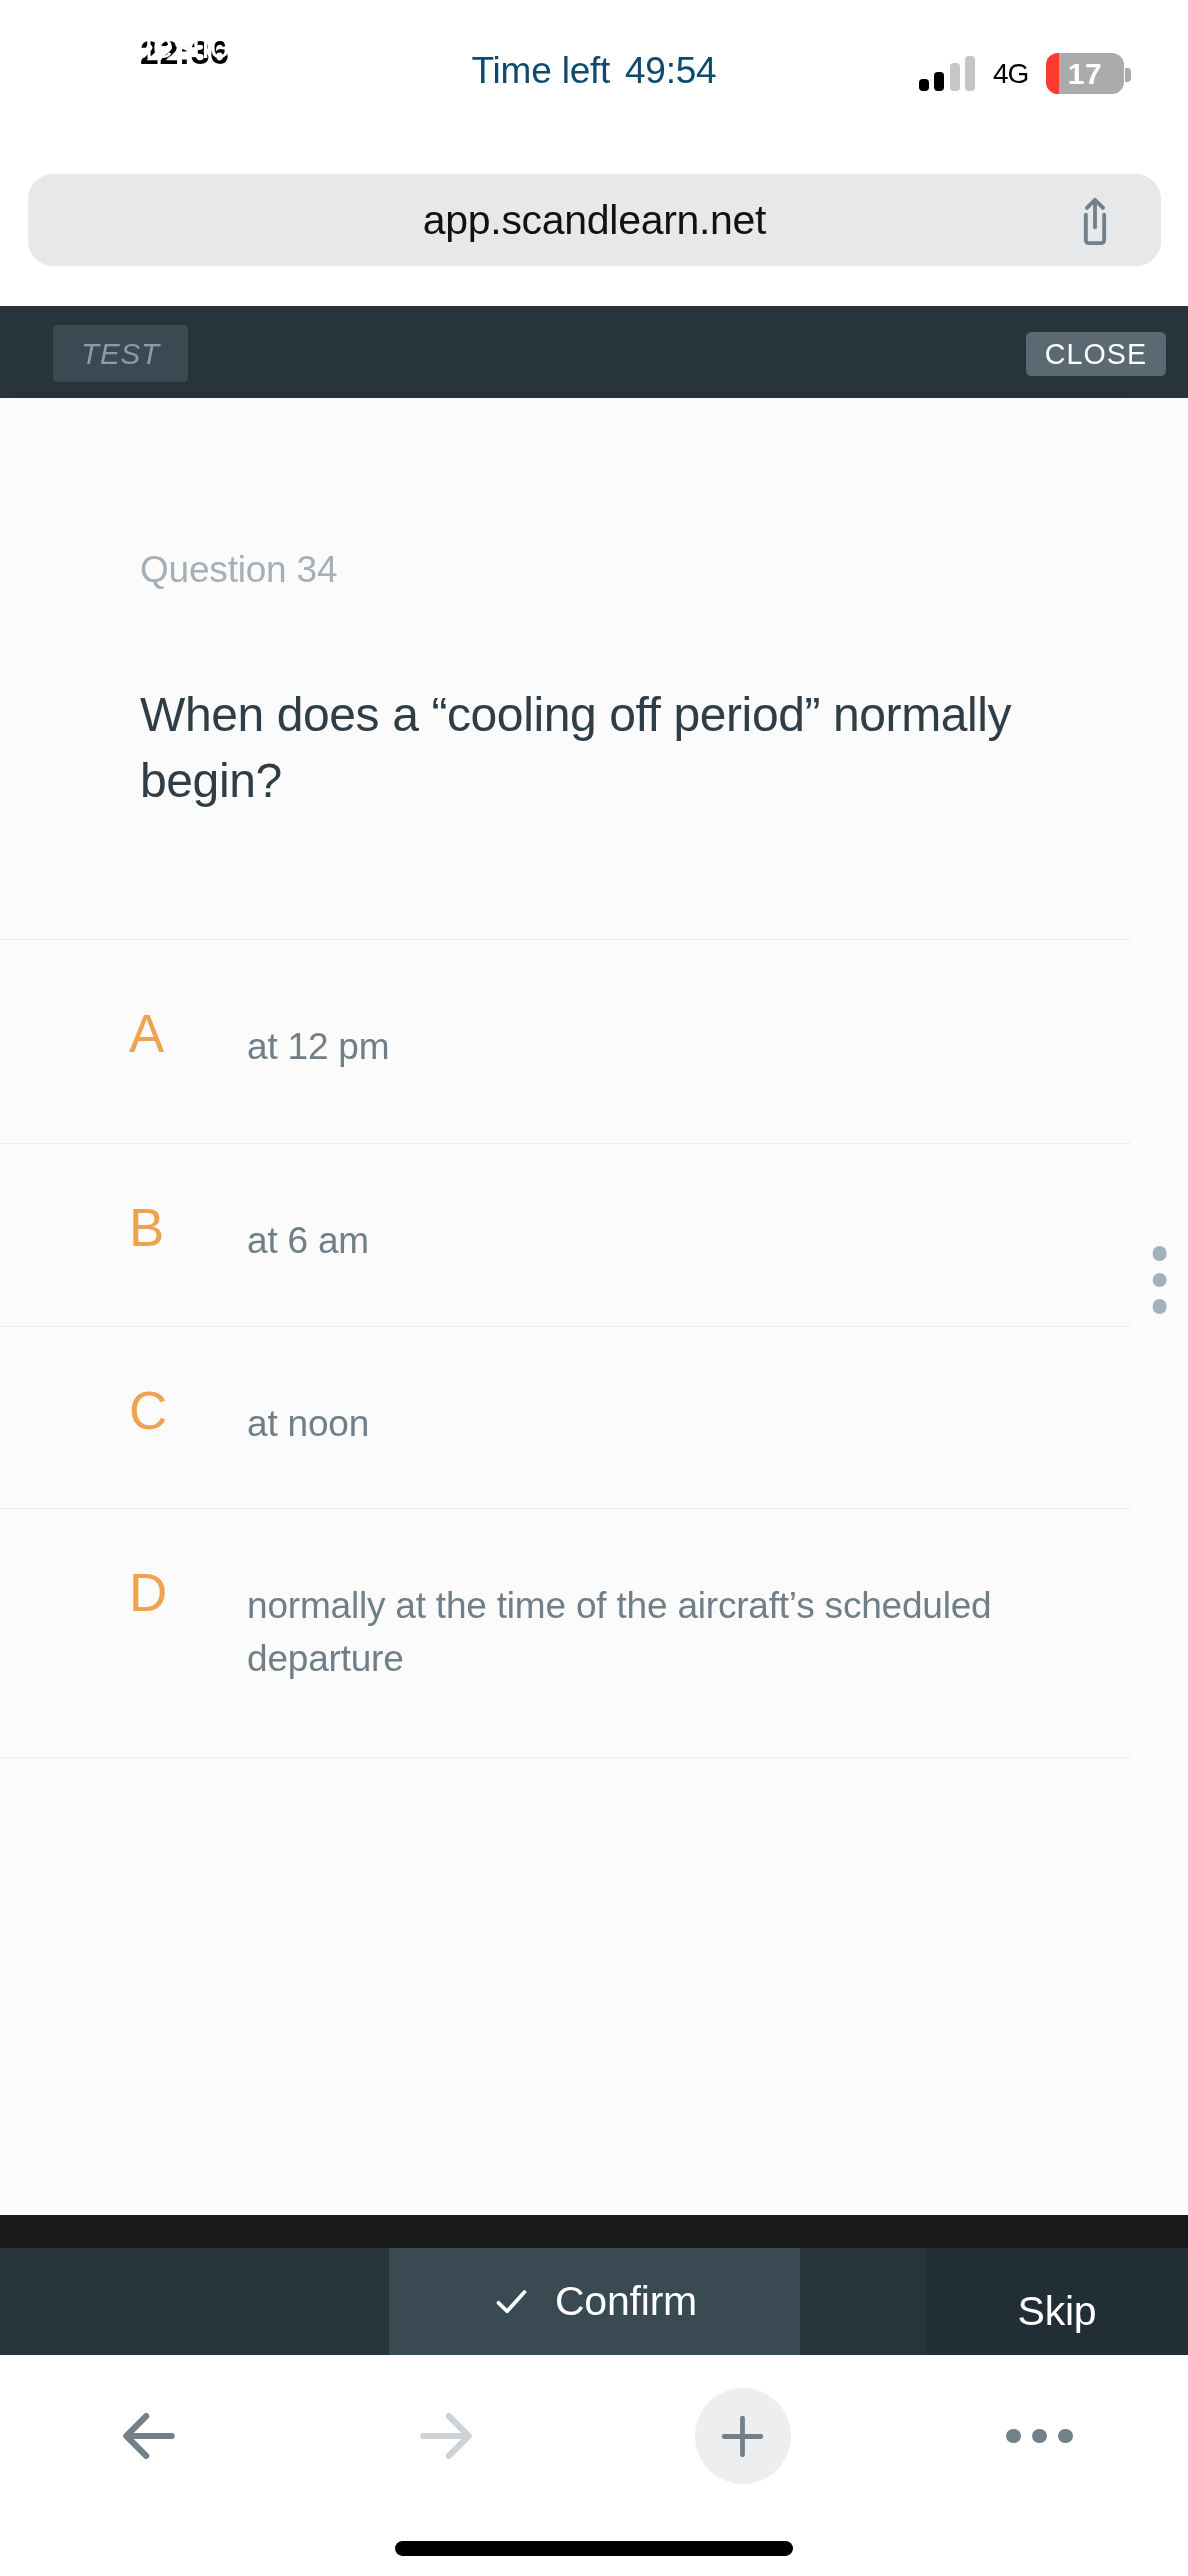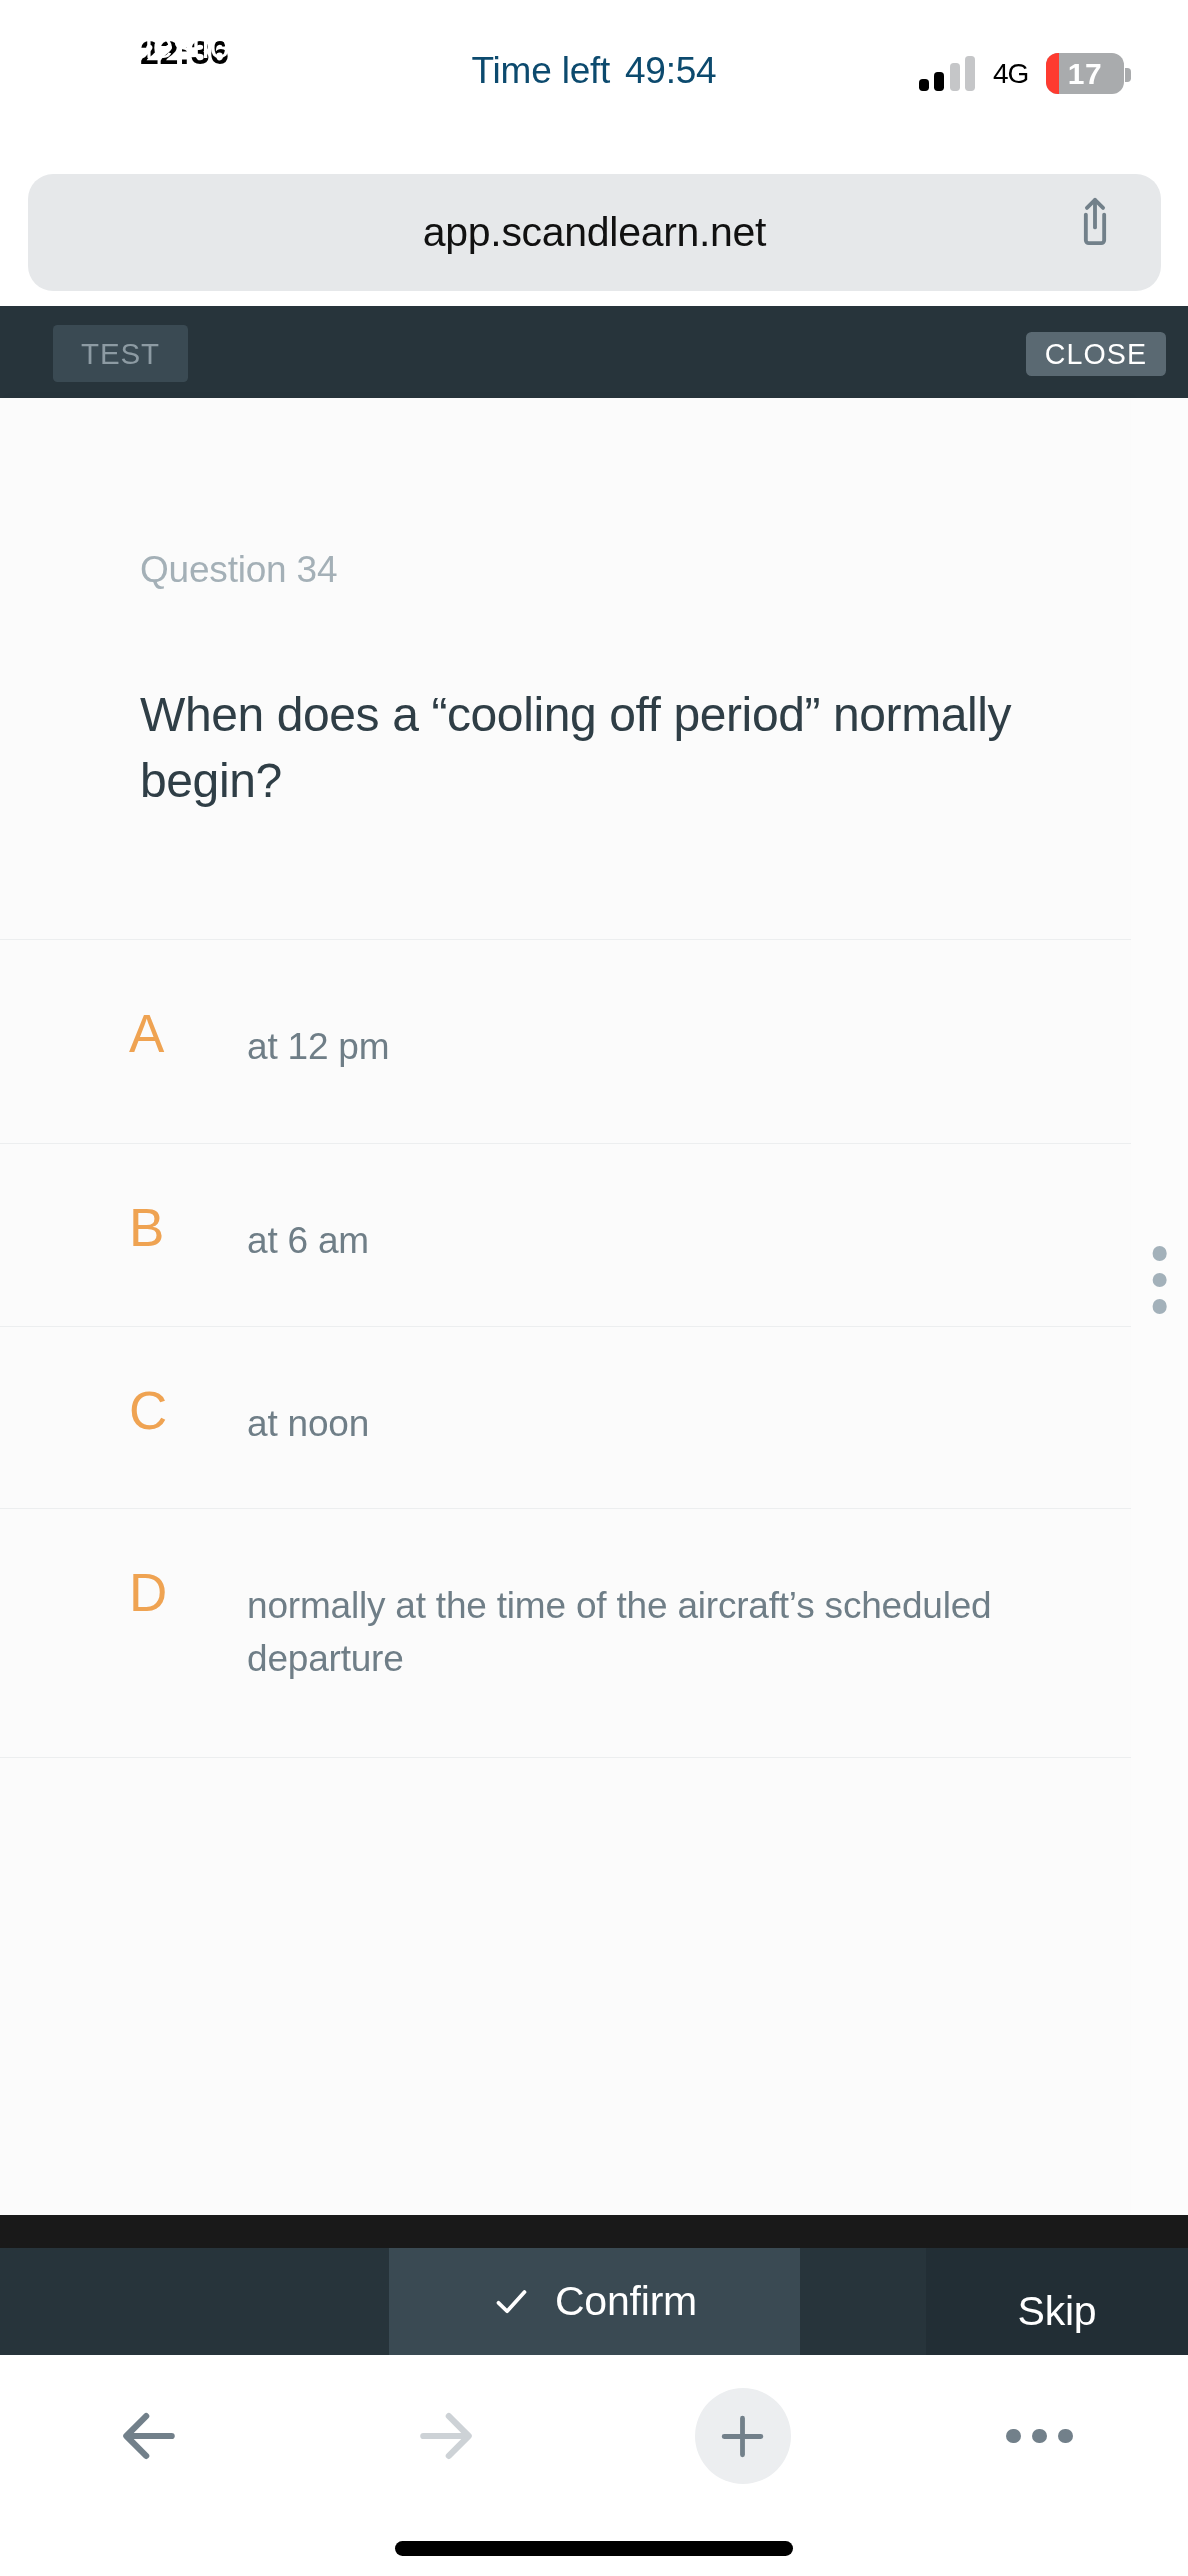--- a/index.html
+++ b/index.html
@@ -46,40 +46,40 @@
     display: flex; align-items: center; justify-content: center;
     font-size: 30px; font-weight: 700; color: #ffffff; letter-spacing: 0.5px;
   }
   .batt-cap {
     position: absolute; right: 0; top: 14.7px; width: 6.4px; height: 14px;
     background: #a9abad; border-radius: 0 3.7px 3.7px 0;
   }
 
   
   .urlbar {
-    position: absolute; left: 28px; top: 174px; width: 1133px; height: 117px;
+    position: absolute; left: 28px; top: 174px; width: 1133px; height: 92px;
     background: #e6e8ea; border-radius: 25px;
   }
   .url-text {
     position: absolute; left: 0; top: 0; width: 100%; height: 100%;
     display: flex; align-items: center; justify-content: center;
     font-size: 41px; color: #111; letter-spacing: -0.3px;
   }
   .share-icon { position: absolute; right: 44px; top: 22px; width: 44px; height: 50px; }
 
   
   .app-header {
     position: absolute; left: 0; top: 306px; width: 1188px; height: 92px;
     background: #27343b;
   }
   .test-badge {
     position: absolute; left: 53px; top: 325px; width: 135px; height: 57px;
     background: #3a4a53; border-radius: 4.6px;
     display: flex; align-items: center; justify-content: center;
-    font-size: 29.5px; color: #8d9ba3; letter-spacing: 0.9px;
+    font-size: 29.5px; color: #8d9ba3; letter-spacing: 0.9px; font-style: italic;
   }
   .qleft {
     position: absolute; left: 53px; top: 0; height: 92px;
     display: flex; align-items: center;
     font-size: 37px; color: #ffffff; letter-spacing: -0.2px;
   }
   .timeleft {
     position: absolute; left: 0; top: 0; width: 1188px; height: 92px;
     display: flex; align-items: flex-end; justify-content: center;
     font-size: 37px; color: #0c4a6e; letter-spacing: -0.2px;

